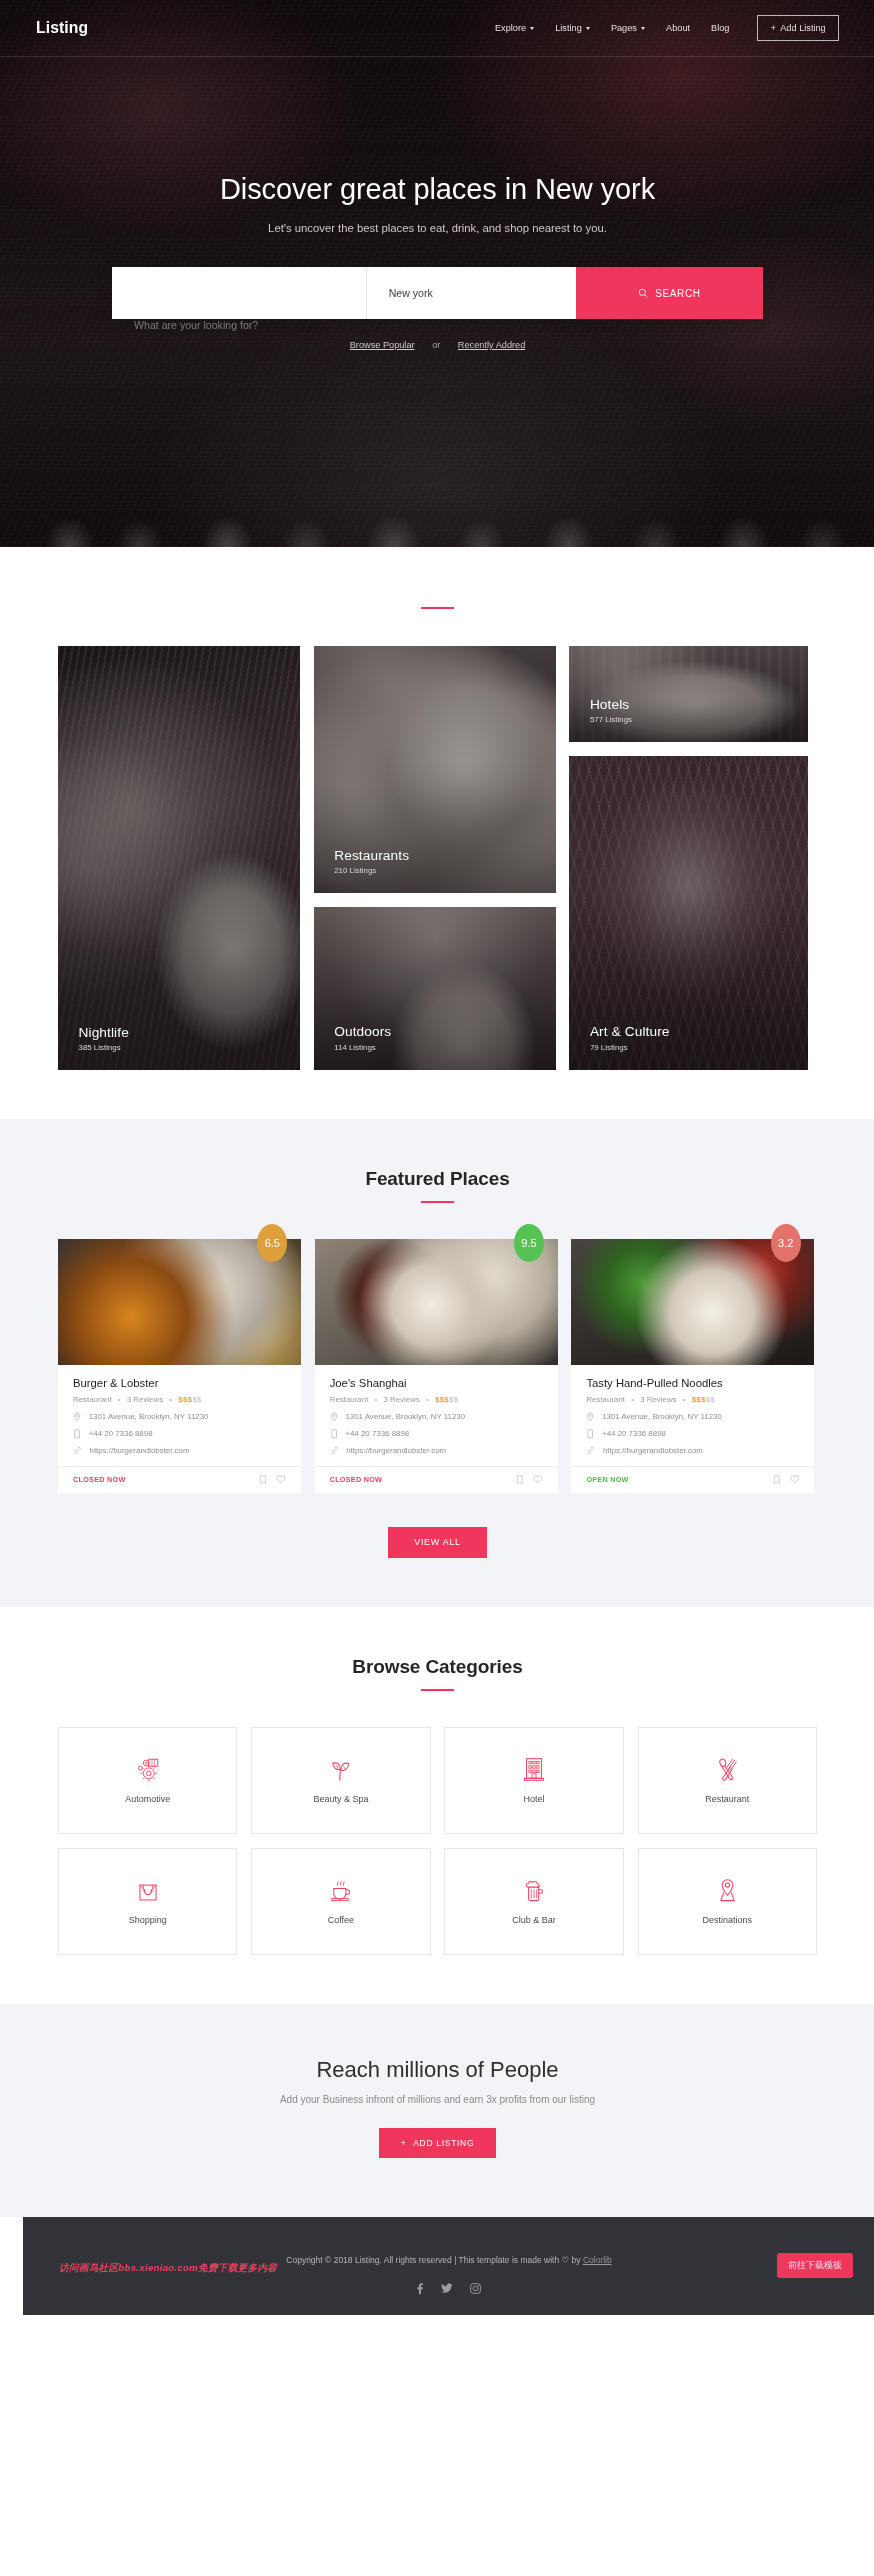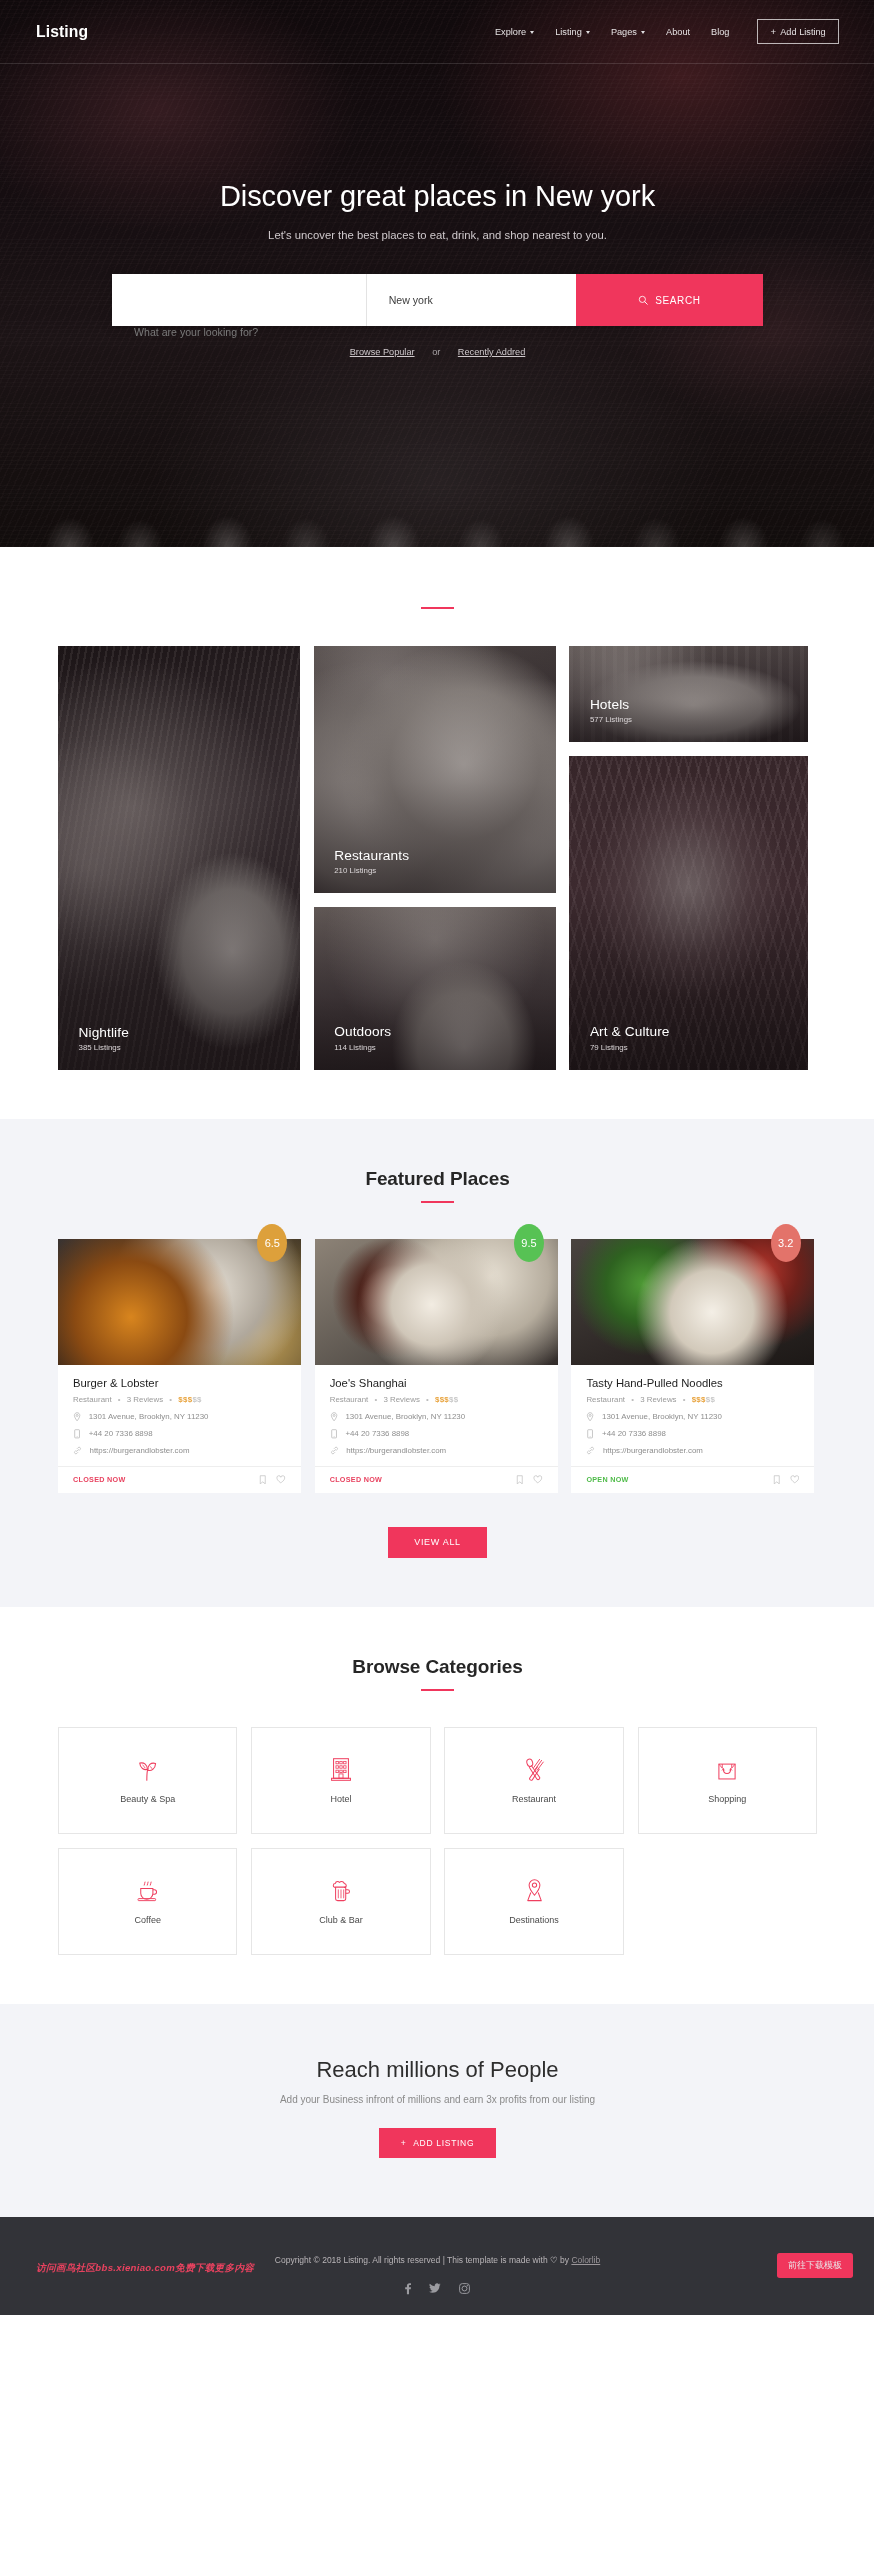--- a/index.html
+++ b/index.html
@@ -48,21 +48,21 @@
       radial-gradient(ellipse 42px 51px at 65% 100%, rgba(236,232,230,.30), transparent 62%),
       radial-gradient(ellipse 40px 48px at 75% 100%, rgba(218,213,211,.24), transparent 62%),
       radial-gradient(ellipse 41px 49px at 85% 100%, rgba(234,229,227,.28), transparent 62%),
       radial-gradient(ellipse 38px 46px at 94% 100%, rgba(215,210,208,.22), transparent 62%);
     filter:blur(0.7px);
   }
   .hero-overlay { position:absolute; inset:0; background:rgba(10,6,8,.30); }
 
   .topbar {
     position:relative; z-index:5;
-    height:64px;
+    height:57px;
     display:flex; align-items:center;
     padding:9px 36px;
     border-bottom:0.7px solid rgba(255,255,255,.13);
     text-align:center;
   }
   .brand { color:#fff; font-size:15.7px; font-weight:700; letter-spacing:0.1px; }
   .nav { margin-left:auto; display:flex; align-items:center; gap:21px; }
   .nav a {
     color:#f3f1f2; text-decoration:none; font-size:9.2px;
     display:flex; align-items:center; gap:4.1px; opacity:.93;
@@ -229,21 +229,21 @@
   .cta-title { font-size:22px; font-weight:400; color:#2e2e2e; }
   .cta-sub { font-size:10px; color:#8a8a8a; margin-top:11px; }
   .cta-btn {
     margin-top:23px; display:inline-flex; align-items:center; gap:6.8px;
     background:#f0365c; color:#fff; border:none; cursor:pointer;
     font-family:"Liberation Sans", sans-serif;
     padding:10.3px 22px; font-size:8.5px; letter-spacing:0.7px;
   }
 
   
-  .footer { background:#323338; padding:38px 0 20.5px; position:relative; }
+  .footer { background:#323338; padding:38px 0 20.5px; position:relative;margin-left:23px; }
   .copyright { text-align:center; color:#b9b5b8; font-size:8.5px; }
   .copyright .heart { color:#e8e4e6; }
   .copyright .brandlink { color:#9b969a; }
   .socials { display:flex; justify-content:center; gap:18px; margin-top:18px; }
   .watermark {
     position:absolute; left:36px; bottom:40px;
     color:#e8425f; font-size:9.6px; font-weight:700; font-style:italic;
     white-space:nowrap; letter-spacing:0.3px;
   }
   .dl-btn {
@@ -520,20 +520,33 @@
   </div>
 </section>
 
 <section class="section">
   <div class="container">
     <h2 class="sec-title">Browse Categories</h2>
     <div class="sec-rule"></div>
 
     <div class="bc-grid">
 
+      <div class="bc-card">
+        <svg width="29" height="27" viewBox="0 0 44 42" fill="none">
+          <rect x="24" y="5" width="14" height="11" stroke="#ef3f5f" stroke-width="1.4"></rect>
+          <circle cx="20" cy="11" r="4.5" stroke="#ef3f5f" stroke-width="1.4"></circle>
+          <circle cx="20" cy="11" r="1.6" stroke="#ef3f5f" stroke-width="1.2"></circle>
+          <circle cx="11" cy="19" r="3" stroke="#ef3f5f" stroke-width="1.4"></circle>
+          <circle cx="24" cy="27" r="8.5" stroke="#ef3f5f" stroke-width="1.4"></circle>
+          <circle cx="24" cy="27" r="3.6" stroke="#ef3f5f" stroke-width="1.4"></circle>
+          <path d="M24 17v-2.5M24 37v2.5M14 27h-2.5M36.5 27H34M17 20l-1.8-1.8M31 34l1.8 1.8M31 20l1.8-1.8M17 34l-1.8 1.8" stroke="#ef3f5f" stroke-width="1.4"></path>
+          <path d="M33 5v11M29 5v11" stroke="#ef3f5f" stroke-width="1"></path>
+        </svg>
+        <span class="bc-label">Automotive</span>
+      </div>
 
       <div class="bc-card">
         <svg width="27" height="27" viewBox="0 0 40 40" fill="none">
           <path d="M19 36c0-9 0-13 1.5-17" stroke="#ef3f5f" stroke-width="1.6" stroke-linecap="round"></path>
           <path d="M19.5 20C15 21 9 18 8.5 10.5 15 9 20 13 19.5 20z" stroke="#ef3f5f" stroke-width="1.6" stroke-linejoin="round"></path>
           <path d="M20.5 21c5 1.5 11-1.5 11.5-10C25 9 20 13.5 20.5 21z" stroke="#ef3f5f" stroke-width="1.6" stroke-linejoin="round"></path>
           <path d="M24 15.5c1.5 1 2.5 2.5 3 4" stroke="#ef3f5f" stroke-width="1.2" stroke-linecap="round"></path>
           <path d="M13 13.5c1.5 1 2.6 2.4 3.3 4" stroke="#ef3f5f" stroke-width="1.2" stroke-linecap="round"></path>
         </svg>
         <span class="bc-label">Beauty &amp; Spa</span>

